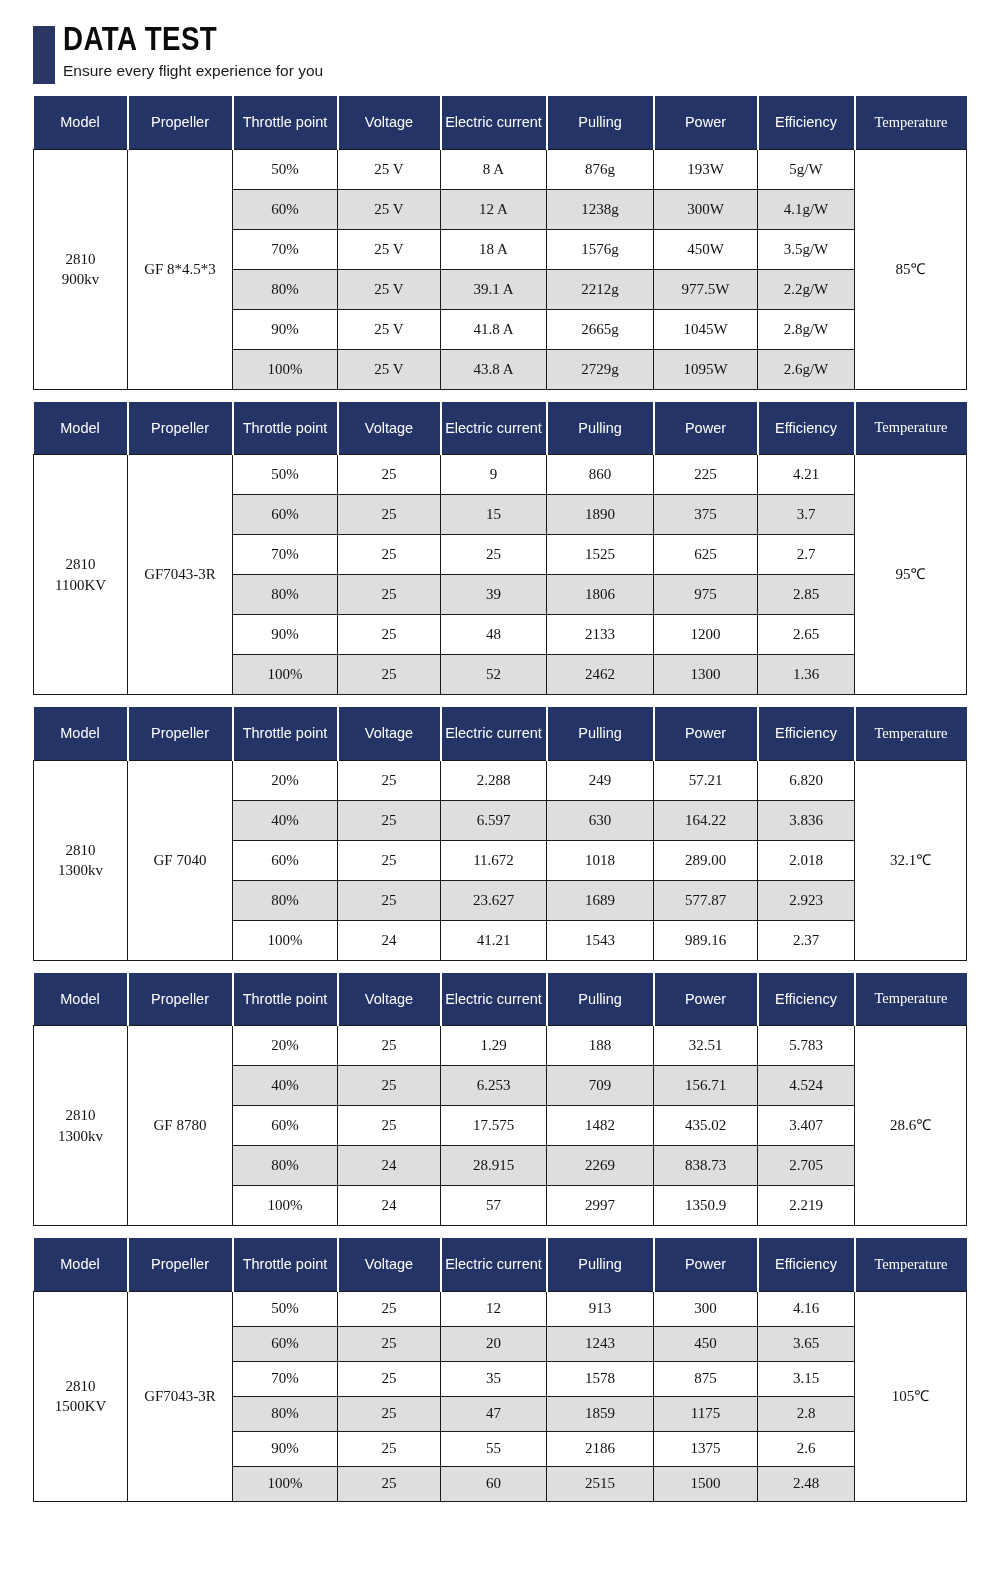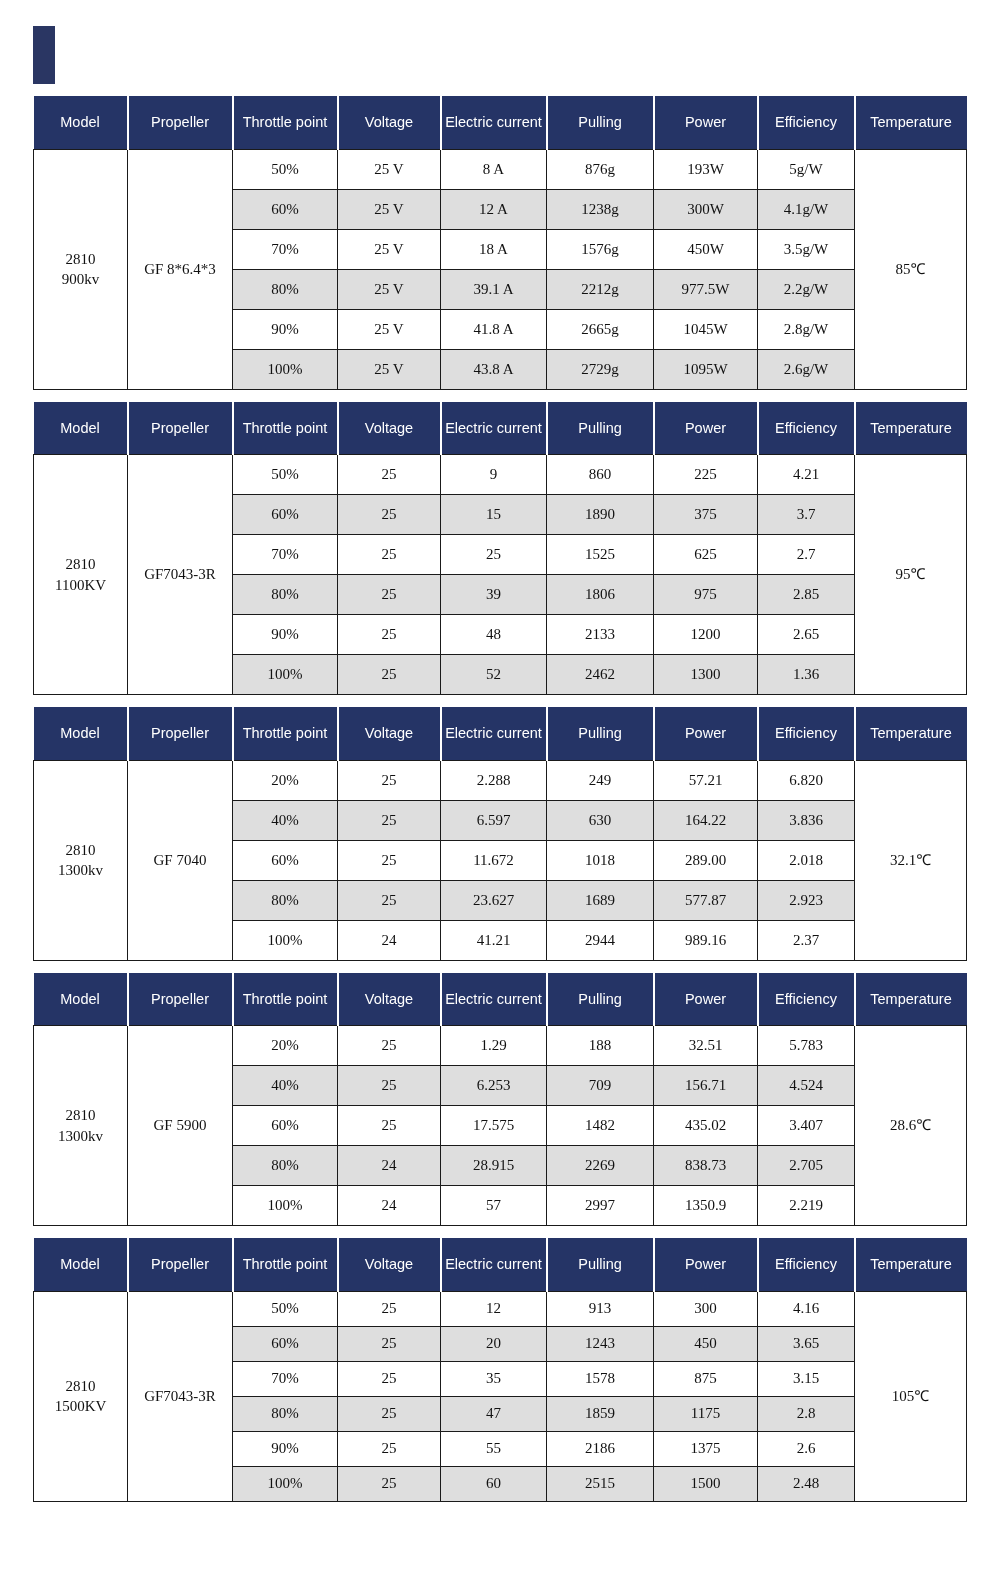--- a/index.html
+++ b/index.html
@@ -83,21 +83,21 @@
     font-size: 14.5px;
     font-weight: normal;
     text-align: center;
     vertical-align: middle;
     border-right: 2px solid #ffffff;
     border-left: none;
     border-top: none;
     border-bottom: none;
     padding: 0;
   }
-  .data-table thead th:last-child { border-right: none; }
+  .data-table thead th:last-child { border-right: none; font-family: Liberation Serif, serif; }
   .data-table thead tr { height: 53px; }
 
   .data-table tbody td {
     border: 1px solid #1a1a1a;
     text-align: center;
     vertical-align: middle;
     font-size: 15px;
     color: #111111;
     padding: 0 2px;
     background: #ffffff;
@@ -114,20 +114,24 @@
   
   .t-tall tbody tr { height: 40px; }
   .t-mid  tbody tr { height: 40px; }
   .t-short tbody tr { height: 35px; }
 </style>
 </head>
 <body>
 
 <div class="page-header">
   <div class="accent-bar"></div>
+  <div class="header-text">
+    <div class="page-title">DATA TEST</div>
+    <div class="page-subtitle">Ensure every flight experience for you</div>
+  </div>
 </div>
 
 <div class="tables-wrap" id="tables-container">
     <table class="data-table t-tall">
       <colgroup>
         <col class="c-model">
         <col class="c-prop">
         <col class="c-throttle">
         <col class="c-voltage">
         <col class="c-current">
@@ -148,21 +152,21 @@
           <th>Efficiency</th>
           <th>Temperature</th>
         </tr>
       </thead>
       <tbody>
         <tr>
           <td class="merged" rowspan="6">
             <div>2810</div>
             <div>900kv</div>
           </td>
-          <td class="merged" rowspan="6">GF 8*6.4*3</td>
+          <td class="merged" rowspan="6">GF 8*4.5*3</td>
           <td class="datacell">50%</td>
           <td class="datacell">25 V</td>
           <td class="datacell">8 A</td>
           <td class="datacell">876g</td>
           <td class="datacell">193W</td>
           <td class="datacell">5g/W</td>
           <td class="merged" rowspan="6">85℃</td>
         </tr>
         <tr class="shaded">
           <td class="datacell">60%</td>
@@ -349,21 +353,21 @@
           <td class="datacell">25</td>
           <td class="datacell">23.627</td>
           <td class="datacell">1689</td>
           <td class="datacell">577.87</td>
           <td class="datacell">2.923</td>
         </tr>
         <tr>
           <td class="datacell">100%</td>
           <td class="datacell">24</td>
           <td class="datacell">41.21</td>
-          <td class="datacell">2944</td>
+          <td class="datacell">1543</td>
           <td class="datacell">989.16</td>
           <td class="datacell">2.37</td>
         </tr>
       </tbody>
     </table>
     <table class="data-table t-mid">
       <colgroup>
         <col class="c-model">
         <col class="c-prop">
         <col class="c-throttle">
@@ -386,21 +390,21 @@
           <th>Efficiency</th>
           <th>Temperature</th>
         </tr>
       </thead>
       <tbody>
         <tr>
           <td class="merged" rowspan="5">
             <div>2810</div>
             <div>1300kv</div>
           </td>
-          <td class="merged" rowspan="5">GF 5900</td>
+          <td class="merged" rowspan="5">GF 8780</td>
           <td class="datacell">20%</td>
           <td class="datacell">25</td>
           <td class="datacell">1.29</td>
           <td class="datacell">188</td>
           <td class="datacell">32.51</td>
           <td class="datacell">5.783</td>
           <td class="merged" rowspan="5">28.6℃</td>
         </tr>
         <tr class="shaded">
           <td class="datacell">40%</td>

